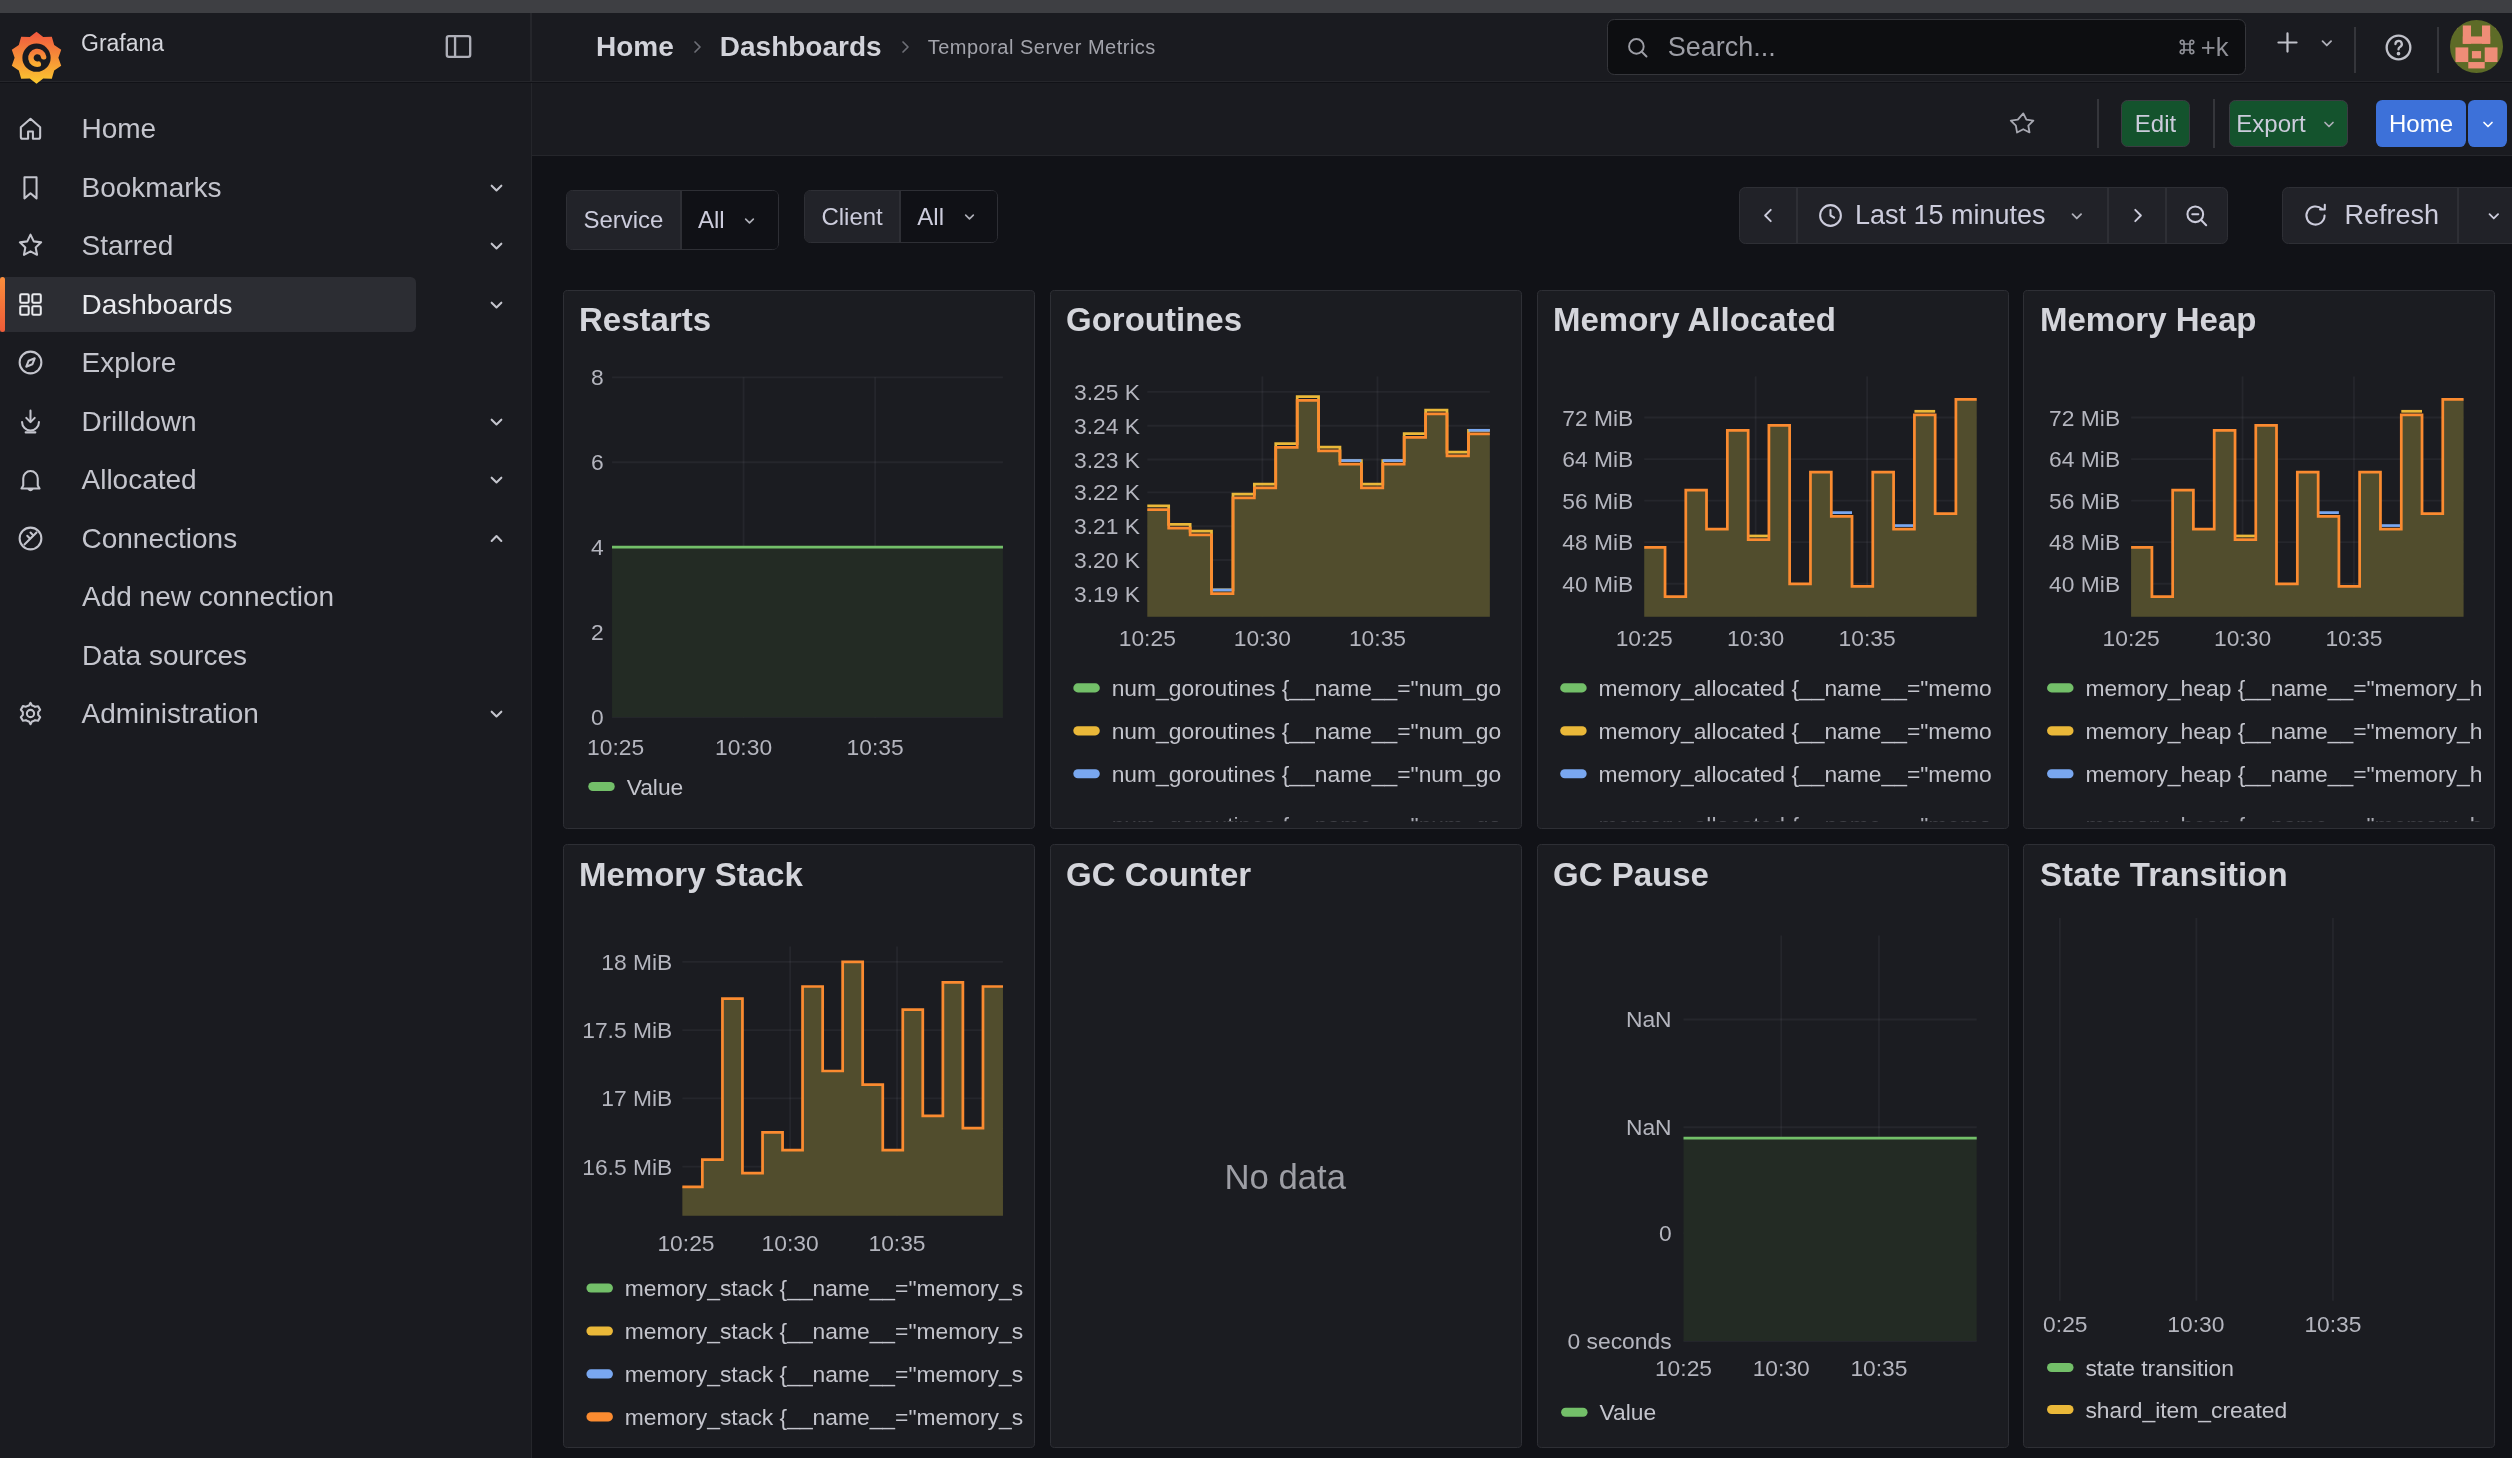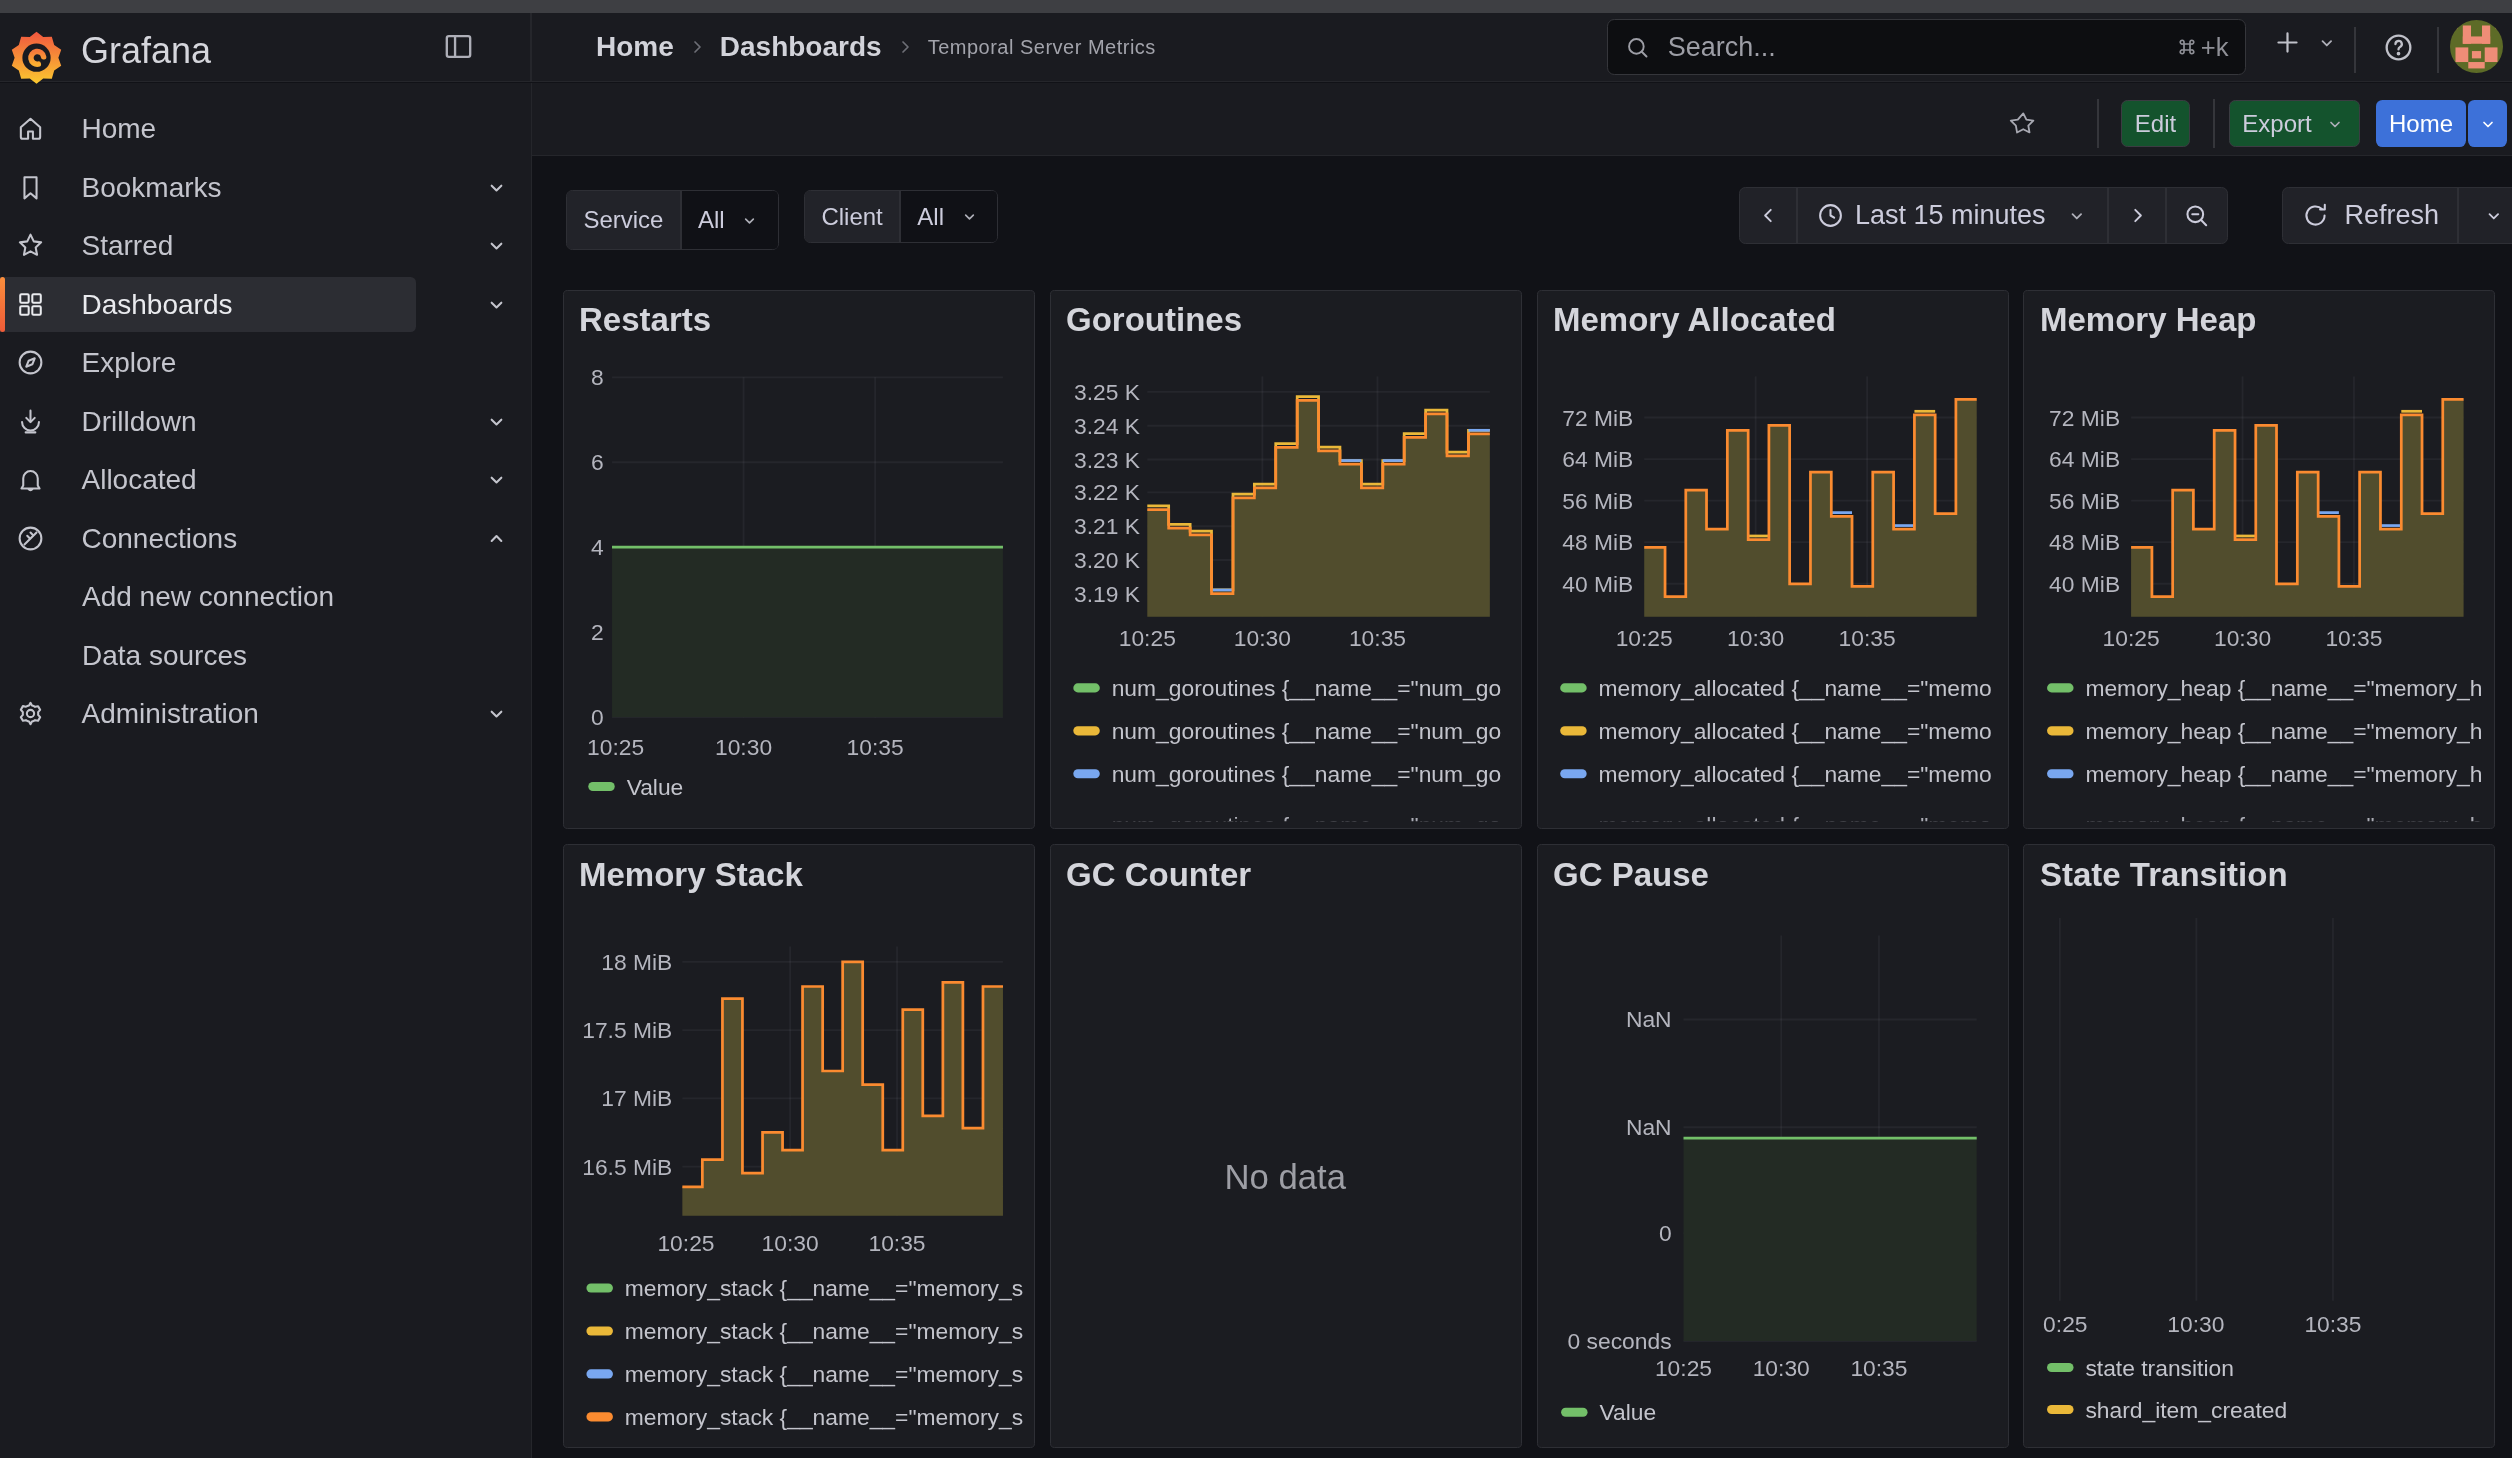--- a/index.html
+++ b/index.html
@@ -47,21 +47,21 @@
 <linearGradient id="glg2" x1="0" y1="0" x2="0" y2="1">
 <stop offset="0" stop-color="#f67a3b"></stop>
           <stop offset="1" stop-color="#fbaf31"></stop>
         </linearGradient>
       </defs>
 <polygon fill="url(#glg)" points="31.0,8.5 38.4,14.2 47.8,13.9 50.4,22.9 58.1,28.2 55.0,37.0 58.1,45.8 50.4,51.1 47.8,60.1 38.4,59.8 31.0,65.5 23.6,59.8 14.2,60.1 11.6,51.1 3.9,45.8 7.0,37.0 3.9,28.2 11.6,22.9 14.2,13.9 23.6,14.2"></polygon>
 <circle cx="31" cy="37" r="15.5" fill="#1a1b20"></circle>
 <path fill="none" stroke="url(#glg2)" stroke-width="6" stroke-linecap="round" d="M33,44 a7,7 0 1 1 5.8,-8"></path>
 </svg>
   </div>
-<div class="abs" style="left:81px; top:30px; font-size:36px; font-weight:500; color:#d5d6dc;">Grafana</div>
+<div class="abs" style="left:81px; top:30px; font-size:23px; font-weight:500; color:#d5d6dc;">Grafana</div>
 <div class="abs" style="left:442px; top:30px; width:33px; height:33px; color:#aeafb8;">
     <svg class="" style="" width="33" height="33" viewBox="0 0 24 24" fill="none" stroke="currentColor" stroke-width="1.7" stroke-linecap="round" stroke-linejoin="round">
       <rect x="3.5" y="4.5" width="17" height="15" rx="1.5"></rect>
       <path d="M9.5 4.5v15"></path>
     </svg>
   </div>
 <div class="abs row" style="left:596px; top:12.8px; height:69px; font-size:28px;">
 <span style="color:#d2d3da; font-weight:600;">Home</span>
 <span style="margin:0 11px; color:#6d6e76;">
       <svg class="" style="" width="24" height="24" viewBox="0 0 24 24" fill="none" stroke="currentColor" stroke-width="1.7" stroke-linecap="round" stroke-linejoin="round">
@@ -133,21 +133,21 @@
     </svg>
   </div>
 <div class="abs" style="left:2009px; top:110px; color:#a8a9b2;">
     <svg class="" style="" width="28" height="28" viewBox="0 0 24 24" fill="none" stroke="currentColor" stroke-width="1.7" stroke-linecap="round" stroke-linejoin="round">
       <path d="M12 2.8l2.9 5.9 6.5.9-4.7 4.6 1.1 6.4L12 17.6l-5.8 3-1.1-6.4L.4 9.6l6.5-.9z" transform="translate(1.2,0.3) scale(0.92)"></path>
     </svg>
   </div>
 <div class="abs" style="left:2097px; top:99px; width:1.8px; height:49px; background:#35363b;"></div>
 <div class="abs btn" style="left:2121px; top:100px; width:69px;">Edit</div>
 <div class="abs" style="left:2213px; top:99px; width:1.8px; height:49px; background:#35363b;"></div>
-<div class="abs btn row" style="left:2229px; top:100px; width:131px;">Export<span style="margin-left:11px; color:#aeafb8;">
+<div class="abs btn row" style="left:2229px; top:100px; width:119px;">Export<span style="margin-left:11px; color:#aeafb8;">
       <svg class="" style="" width="24" height="24" viewBox="0 0 24 24" fill="none" stroke="currentColor" stroke-width="1.7" stroke-linecap="round" stroke-linejoin="round">
         <path d="M8 10.5l4 4 4-4"></path>
       </svg>
     </span></div>
 <div class="abs btn" style="left:2376px; top:100px; width:90px; background:#3d71d9; border:none; color:#fff;">Home</div>
 <div class="abs btn" style="left:2468px; top:100px; width:39px; background:#3d71d9; border:none; color:#fff;">
     <svg class="" style="" width="24" height="24" viewBox="0 0 24 24" fill="none" stroke="currentColor" stroke-width="1.7" stroke-linecap="round" stroke-linejoin="round">
       <path d="M8 10.5l4 4 4-4"></path>
     </svg>
   </div>

